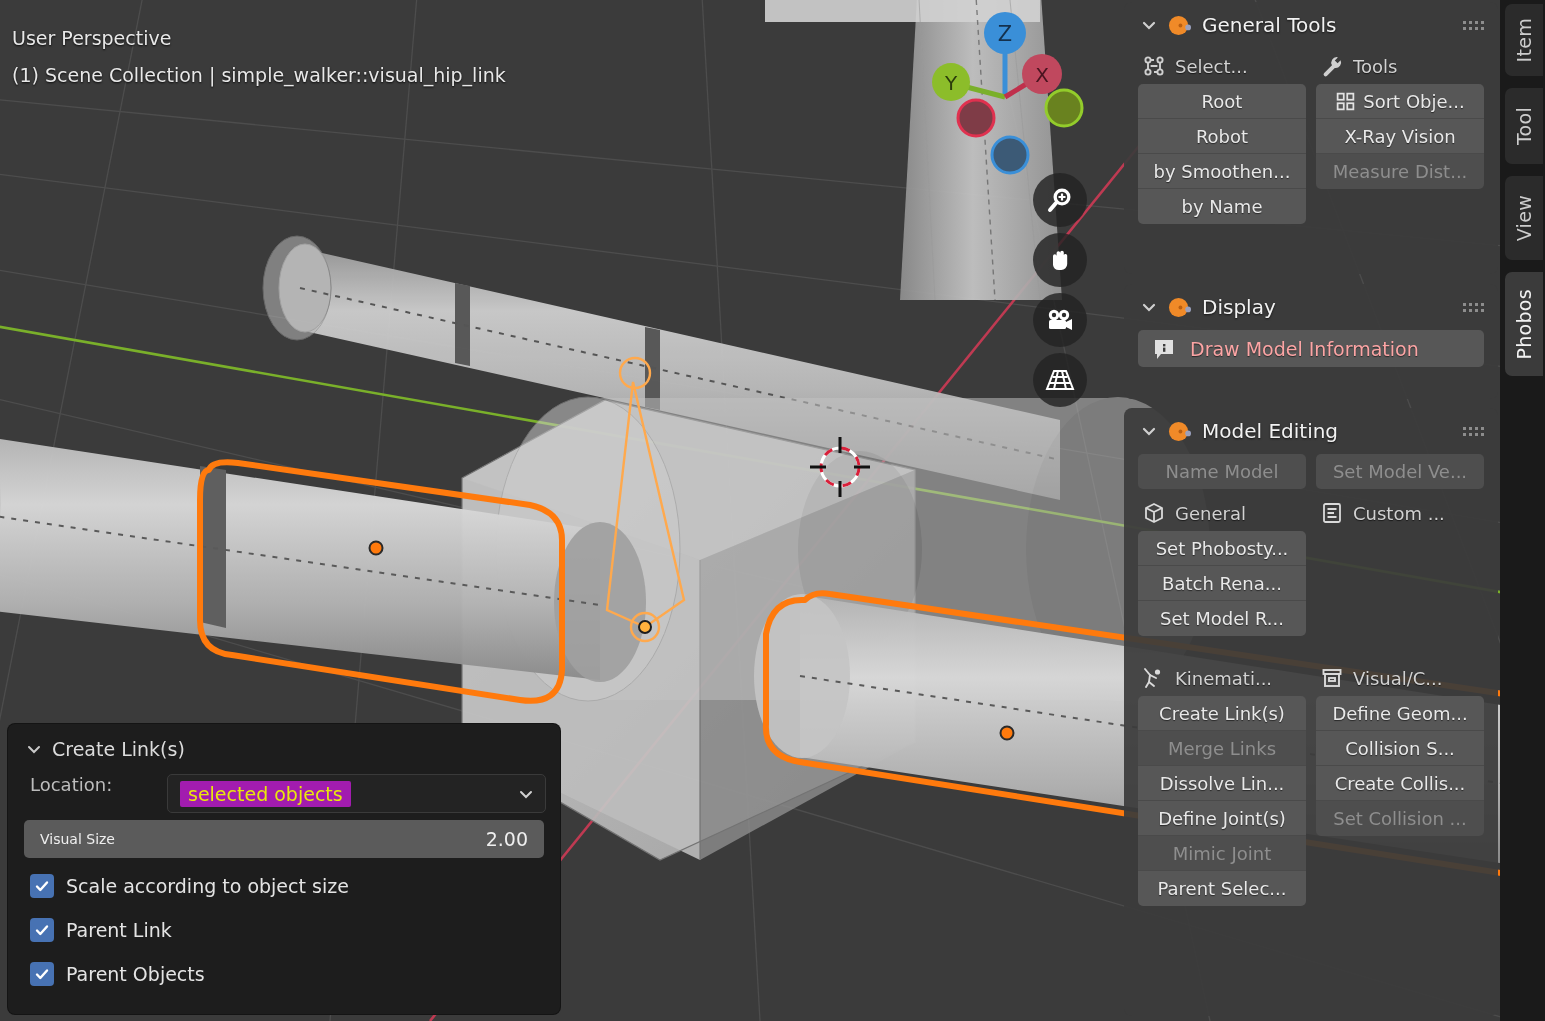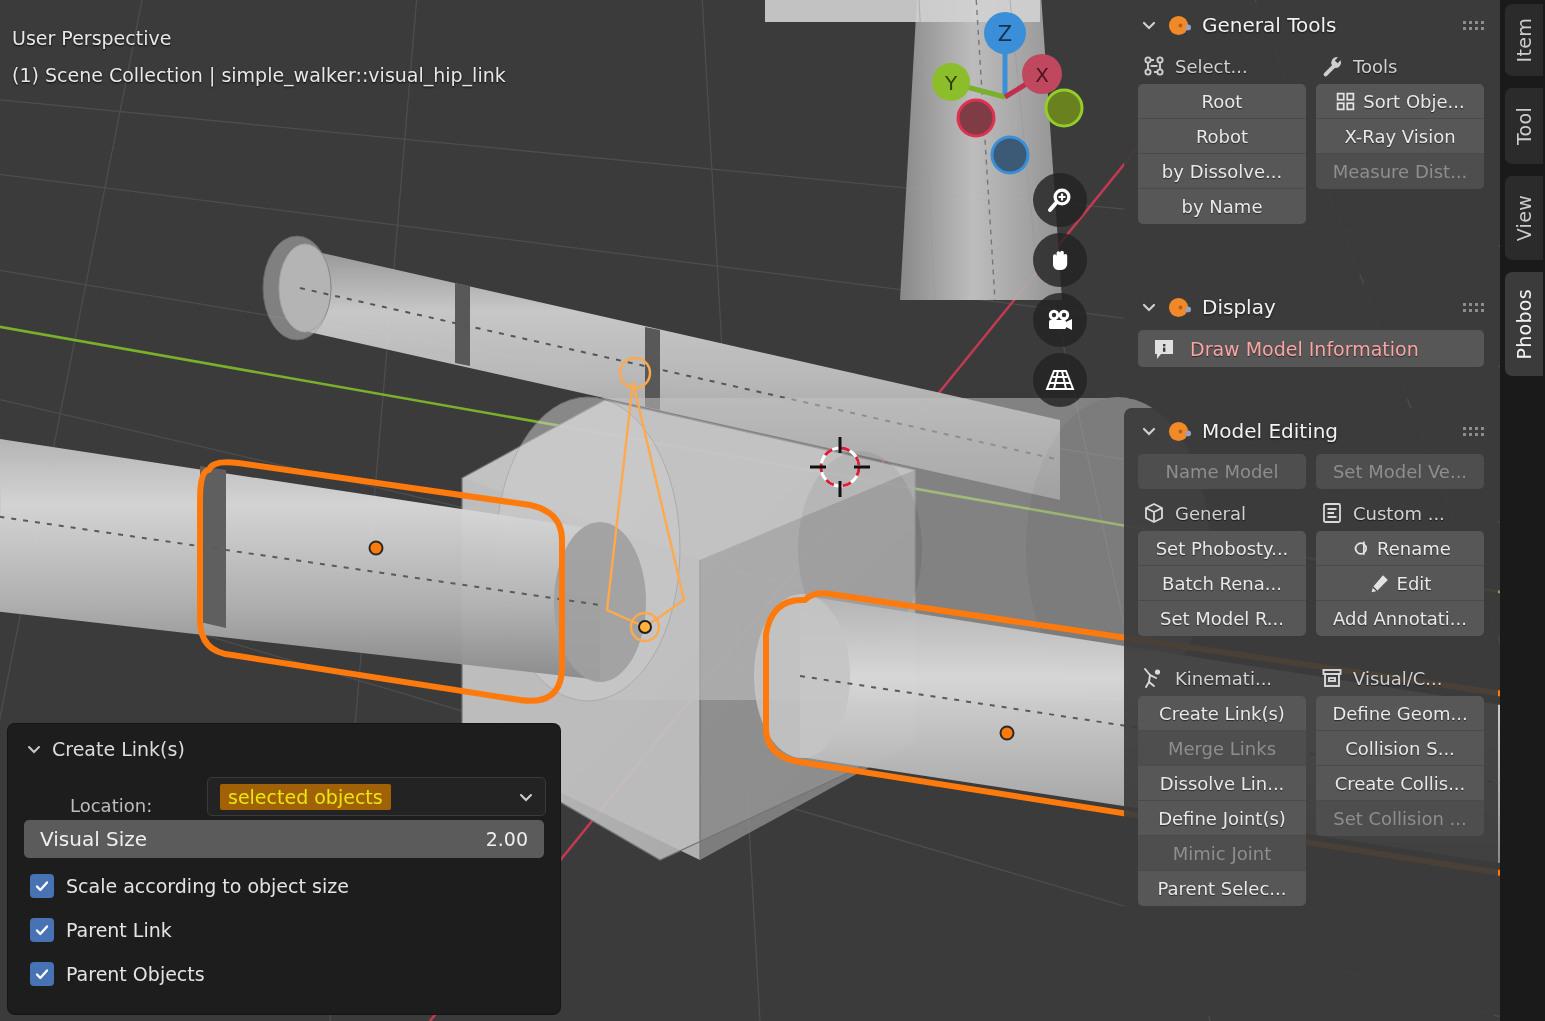--- a/index.html
+++ b/index.html
@@ -23,29 +23,29 @@
     display:flex; flex-direction:column; gap:6px; }
   .vpbtn{ width:54px; height:54px; border-radius:50%; background:rgba(35,35,35,.82);
     display:flex; align-items:center; justify-content:center; }
   .vpbtn svg{ display:block; }
 
   
   #op-panel{ position:absolute; left:8px; top:724px; width:552px; height:290px; z-index:40;
     background:#1d1d1d; border-radius:7px; box-shadow:0 0 0 1px #141414; padding:0 14px; }
   #op-head{ display:flex; align-items:center; gap:10px; height:50px; padding-left:4px; }
   #op-head .ttl{ color:#dcdcdc; font-size:19px; }
-  .op-row{ display:flex; align-items:flex-end; height:42px; margin-bottom:4px;margin-left:40px; }
+  .op-row{ display:flex; align-items:flex-start; height:42px; margin-bottom:4px; }
   .op-label{ color:#bcbcbc; font-size:18px; width:145px; padding-left:8px; }
   .dropdown{ flex:1; height:39px; background:#232323; border:1px solid #3a3a3a; border-radius:5px;
     display:flex; align-items:center; position:relative; padding:0 12px; }
-  .dd-val{ background:#a16207; color:#e8e80c; font-size:19px; padding:2px 8px; border-radius:2px; }
+  .dd-val{ background:#a21caf; color:#e8e80c; font-size:19px; padding:2px 8px; border-radius:2px; }
   .dd-caret{ position:absolute; right:11px; top:50%; transform:translateY(-50%); }
   .slider{ height:38px; background:#5b5b5b; border-radius:5px; display:flex; align-items:center;
     justify-content:space-between; padding:0 16px; margin:0 2px 6px 2px; }
-  .slider .nm{ color:#efefef; font-size:20px; }
+  .slider .nm{ color:#efefef; font-size:14px; }
   .slider .vl{ color:#efefef; font-size:19px; }
   .cbrow{ display:flex; align-items:center; gap:12px; height:44px; padding-left:8px; }
   .cbox{ width:24px; height:24px; border-radius:4px; background:#4772b3;
     display:flex; align-items:center; justify-content:center; flex:0 0 auto; }
   .cbrow .lbl{ color:#e4e4e4; font-size:19px; }
 
   
   #sidebar{ position:absolute; left:1122px; top:0; width:423px; height:1021px; z-index:50; }
   #sb-strip{ position:absolute; right:0; top:0; width:45px; height:1021px; background:#1a1a1a; }
   #sb-body{ position:absolute; left:0; top:0; width:378px; height:1021px; overflow:hidden; }
@@ -362,21 +362,21 @@
                     <circle cx="18" cy="18" r="2.6"></circle>
                   <path d="M6,8.6 L6,15.4 M18,8.6 L18,15.4 M8.6,12 L15.4,12"></path>
                   <path d="M8.6,6 L12,6 M12,18 L15.4,18"></path>
                   </g>
                 </svg>
               <span class="ct">Select...</span>
             </div>
             <div class="stack">
               <div class="btn">Root</div>
               <div class="btn">Robot</div>
-              <div class="btn">by Dissolve...</div>
+              <div class="btn">by Smoothen...</div>
               <div class="btn">by Name</div>
             </div>
           </div>
           <div class="col">
             <div class="colhdr">
               <svg class="ci" viewBox="0 0 24 24">
                 <path d="M17,3 a5.5,5.5 0 0 0 -5,8.2 L4,19.2 a2,2 0 0 0 2.8,2.8 L14.8,14
                          A5.5,5.5 0 0 0 20.6,6.2 L17.6,9.2 L14.8,6.4 L17.8,3.4 A5.5,5.5 0 0 0 17,3 Z" fill="#cfcfcf"></path>
                 </svg>
               <span class="ct">Tools</span>
@@ -488,36 +488,20 @@
           <div class="col">
             <div class="colhdr">
               <svg class="ci" viewBox="0 0 24 24">
                 <rect x="4" y="3" width="16" height="18" rx="1.5" stroke="#dadada" stroke-width="1.8" fill="none"></rect>
                 <g stroke="#dadada" stroke-width="1.8">
                   <path d="M7.5,8 L16.5,8 M7.5,12 L14,12 M7.5,16 L16.5,16"></path>
                   </g>
                 </svg>
               <span class="ct">Custom ...</span>
             </div>
-            <div class="stack">
-              <div class="btn">
-                <svg class="bi" viewBox="0 0 24 24">
-                  <path d="M17,7 a6,6 0 1 0 0,10 a6,6 0 0 0 0,-10 M17,4 L17,19" stroke="#e3e3e3" stroke-width="2" fill="none"></path>
-                  </svg>
-                <span>Rename</span>
-              </div>
-              <div class="btn">
-                <svg class="bi" viewBox="0 0 24 24">
-                  <path d="M16,2.5 L21.5,8 L9,20.5 L3,22 L4.5,16 Z" fill="#e3e3e3"></path>
-                  <path d="M4.5,16 L9,20.5" stroke="#3b3b3b" stroke-width="1.4"></path>
-                  </svg>
-                <span>Edit</span>
-              </div>
-              <div class="btn">Add Annotati...</div>
-            </div>
           </div>
         </div>
 
         <div class="cols" style="padding-top:14px;">
           <div class="col">
             <div class="colhdr">
               <svg class="ci" viewBox="0 0 24 24">
                 <g stroke="#dadada" stroke-width="1.9" fill="none" stroke-linecap="round">
                   <path d="M3,3 L8,9 L14,12"></path>
                     <path d="M8,9 L7,16 L4,21"></path>

